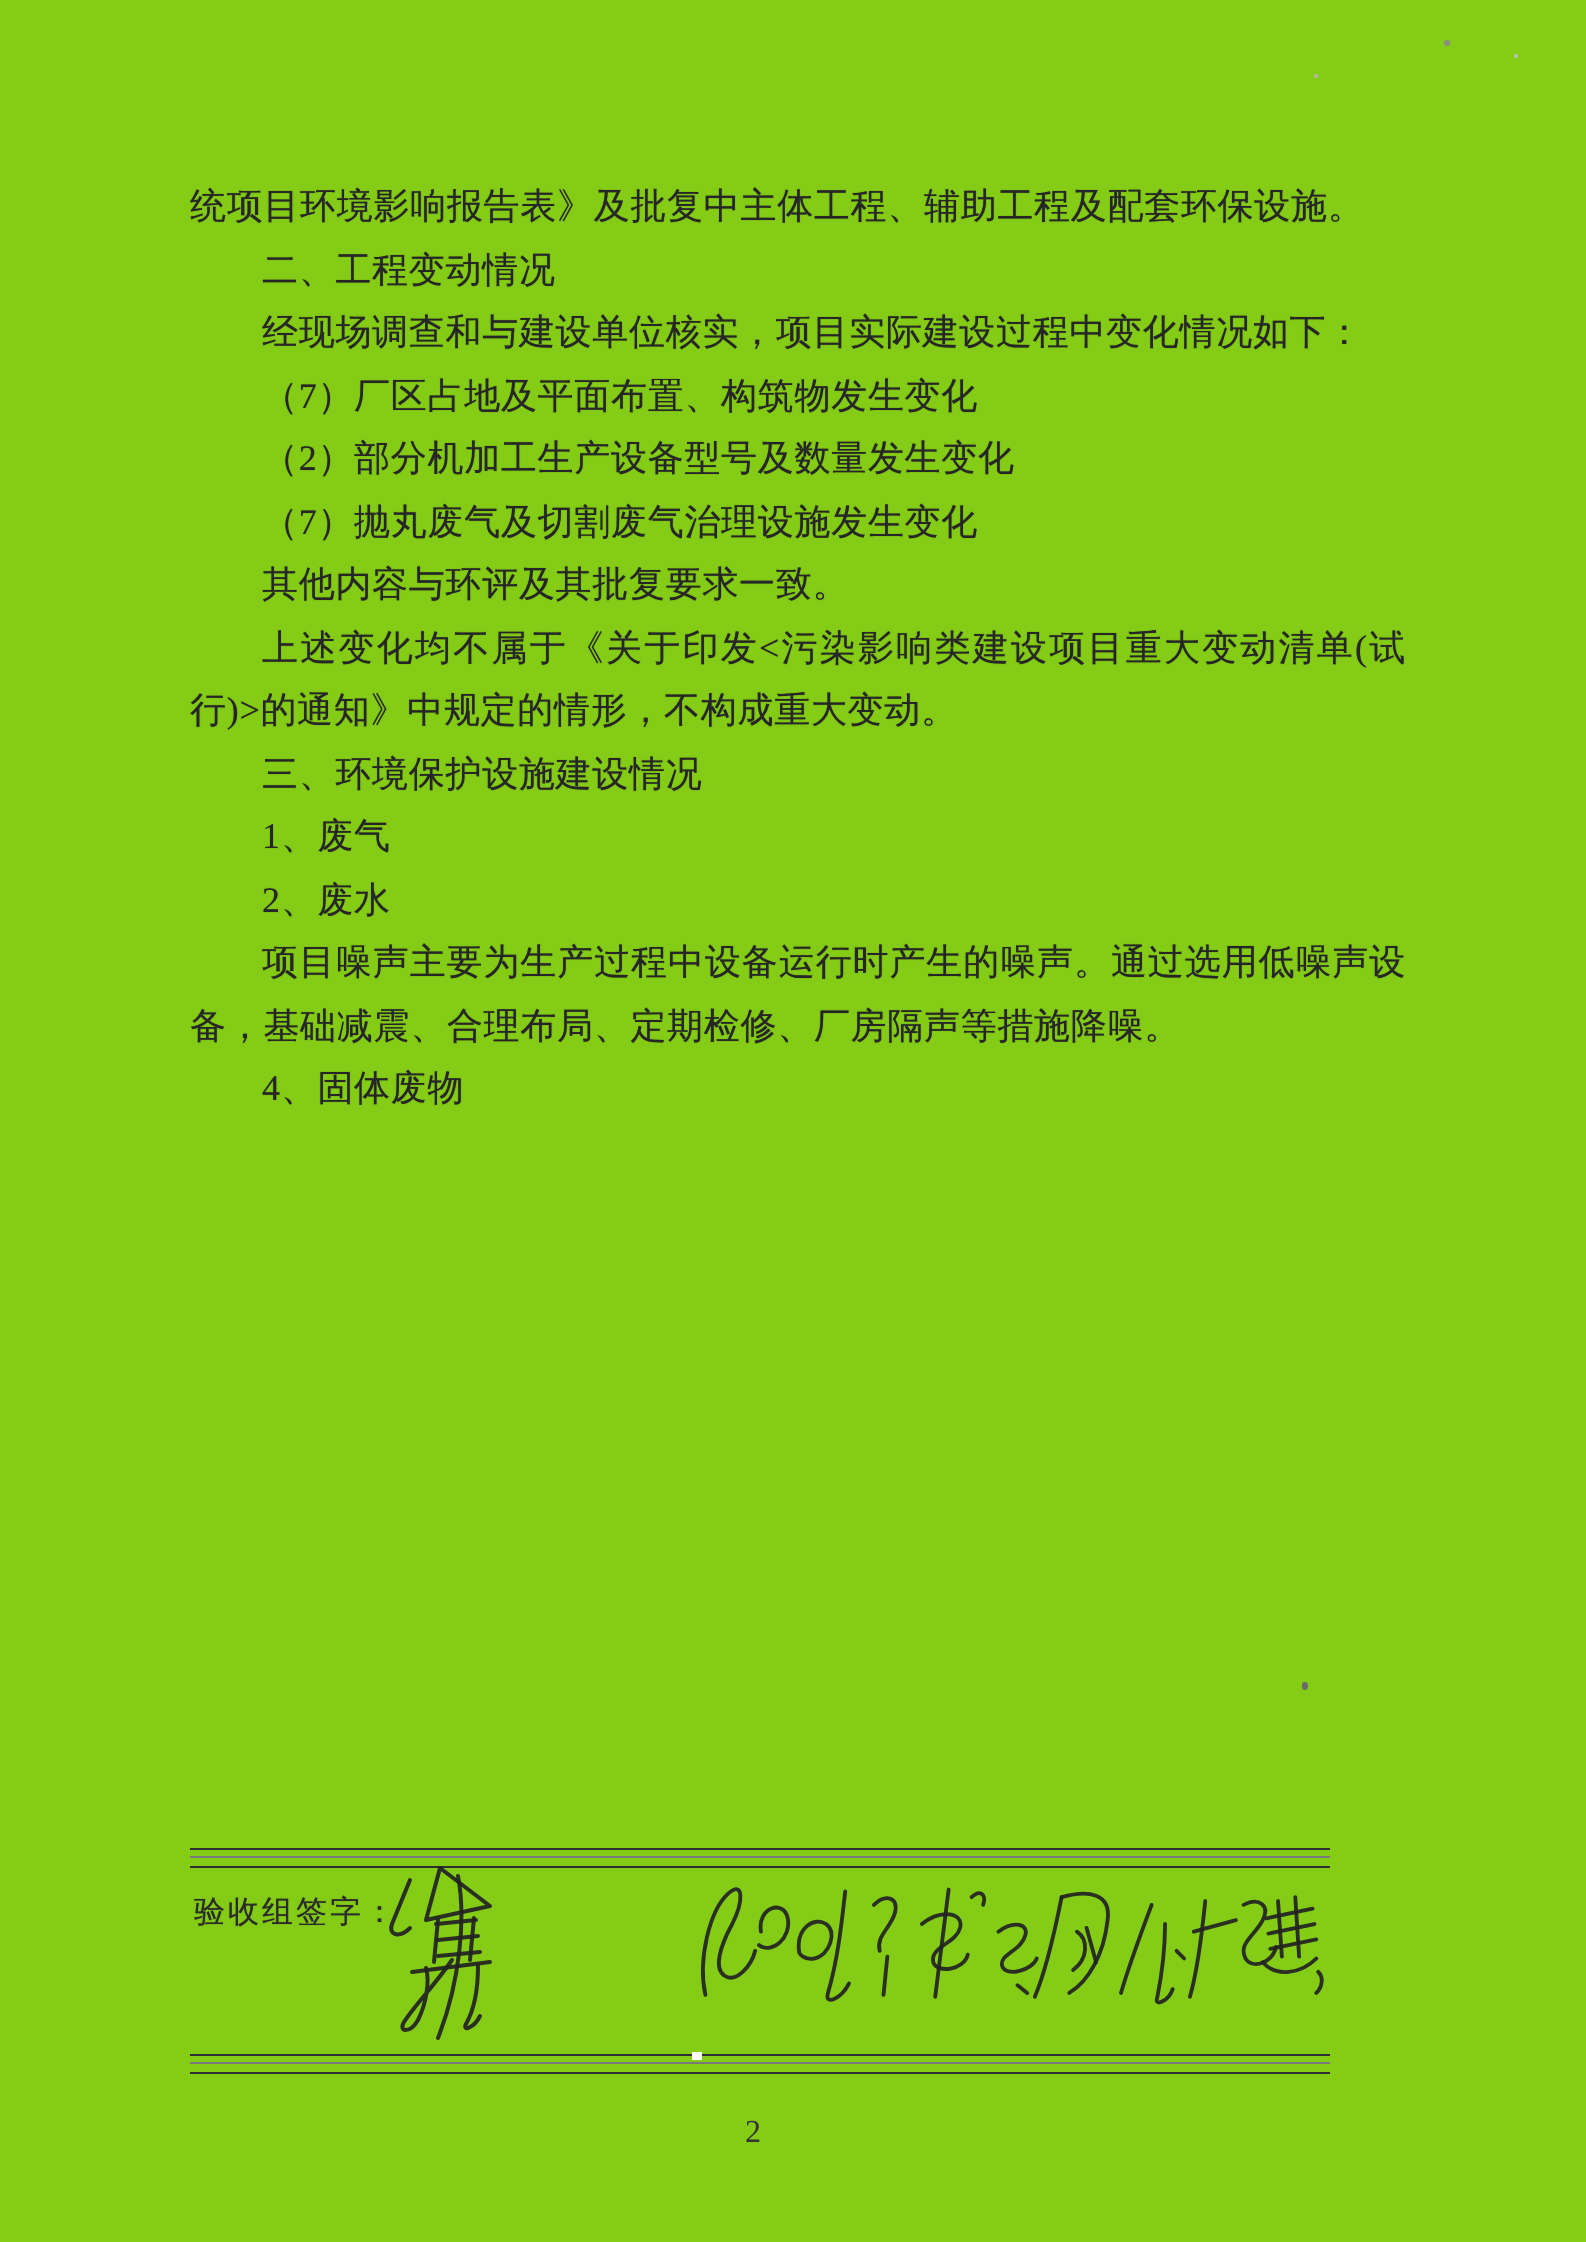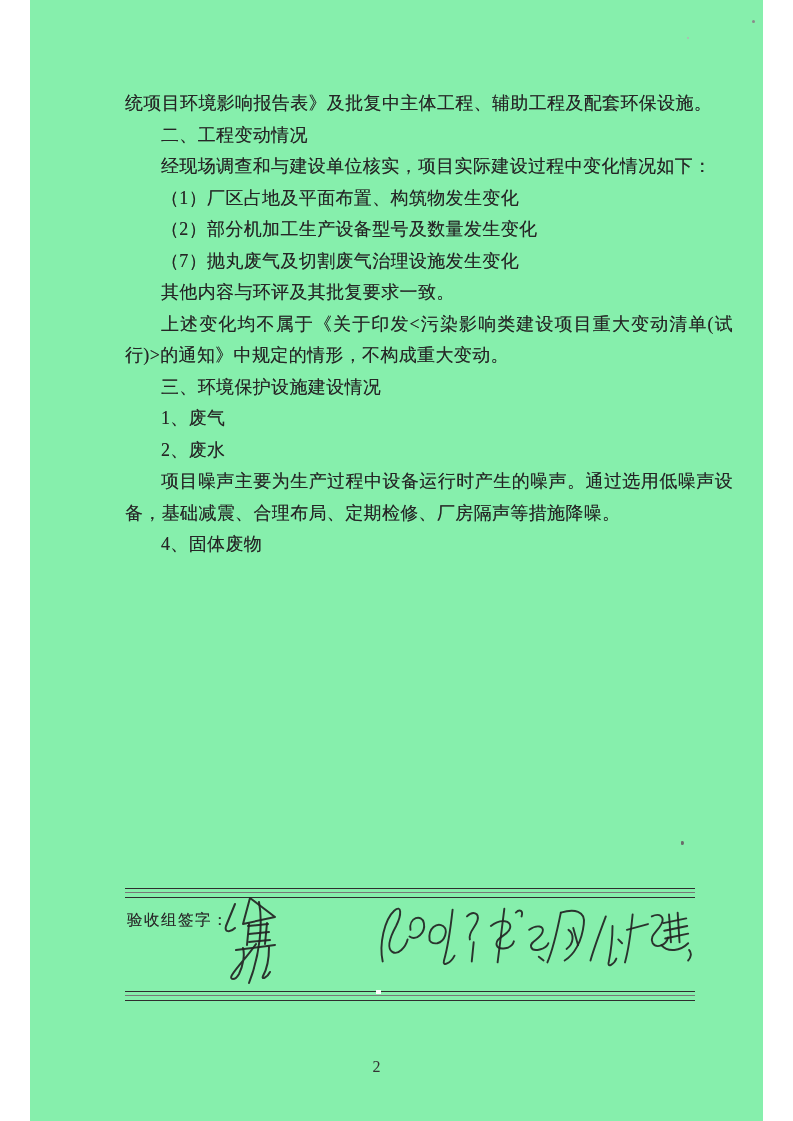--- a/index.html
+++ b/index.html
@@ -1,41 +1,40 @@
 <!DOCTYPE html>
 <html><head>
 <meta charset="utf-8">
 <style>
   html,body{margin:0;padding:0;background:#ffffff;}
   .page{
     position:relative;
-    width:701px;height:1121px;
+    width:793px;height:1121px;
     margin:0 auto;
-    background:#86efac;
+    background:#84cc16;
     overflow:hidden;
     font-family:"Liberation Serif","DejaVu Serif",serif;
     color:#262626;
-    padding-left:32px;
   }
   .doc-body{
     position:absolute;
     left:95px;top:88px;width:608px;
     font-size:18px;line-height:31.5px;
     letter-spacing:0.35px;
     text-align:justify;
     text-shadow:0 0 0.5px rgba(35,35,35,0.55);
   }
   .t-cont{text-indent:0;}
   .t-h{font-weight:normal;text-indent:2em;}
   .t-p{text-indent:2em;}
   .t-li{text-indent:2em;}
   .t-sub{text-indent:2em;}
   
   .sig-block{
-    position:absolute;left:95px;top:888px;width:570px;height:112px;
+    position:absolute;left:95px;top:924px;width:570px;height:112px;
   }
   .rule{
     position:absolute;left:0;right:0;height:8px;
     border-top:1.8px solid #2e2e2e;
     border-bottom:1.8px solid #2e2e2e;
   }
   .rule::after{
     content:"";position:absolute;left:0;right:0;top:2.6px;
     border-top:1.2px solid #787878;
   }
@@ -72,21 +71,21 @@
 </style>
 </head>
 <body>
 
 <div class="page">
 
   <div class="doc-body">
     <div class="t-cont">统项目环境影响报告表》及批复中主体工程、辅助工程及配套环保设施。</div>
     <div class="t-h">二、工程变动情况</div>
     <div class="t-p">经现场调查和与建设单位核实，项目实际建设过程中变化情况如下：</div>
-    <div class="t-li">（1）厂区占地及平面布置、构筑物发生变化</div>
+    <div class="t-li">（7）厂区占地及平面布置、构筑物发生变化</div>
     <div class="t-li">（2）部分机加工生产设备型号及数量发生变化</div>
     <div class="t-li">（7）抛丸废气及切割废气治理设施发生变化</div>
     <div class="t-p">其他内容与环评及其批复要求一致。</div>
     <div class="t-p">上述变化均不属于《关于印发&lt;污染影响类建设项目重大变动清单(试行)&gt;的通知》中规定的情形，不构成重大变动。</div>
     <div class="t-h">三、环境保护设施建设情况</div>
     <div class="t-sub">1、废气</div>
     <div class="t-sub">2、废水</div>
     <div class="t-p">项目噪声主要为生产过程中设备运行时产生的噪声。通过选用低噪声设备，基础减震、合理布局、定期检修、厂房隔声等措施降噪。</div>
     <div class="t-sub">4、固体废物</div>
   </div>

